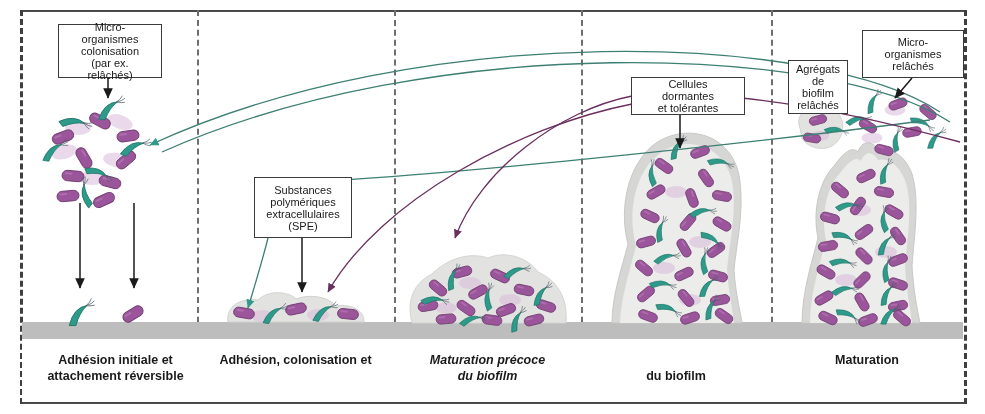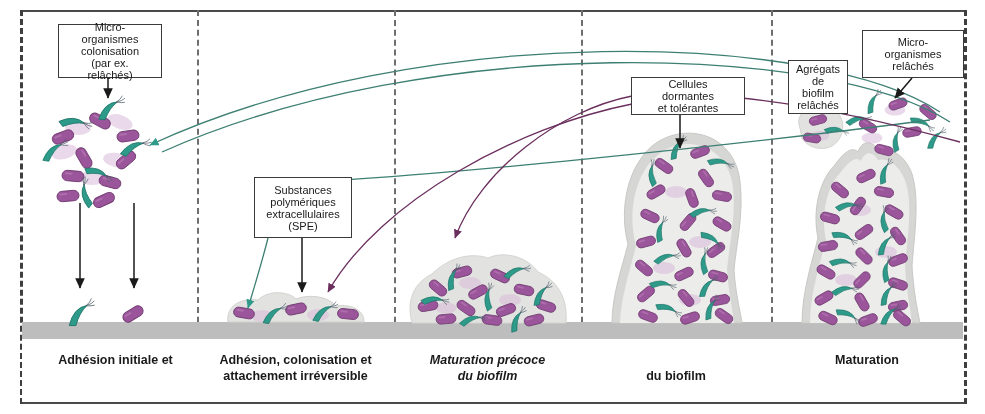--- a/index.html
+++ b/index.html
@@ -341,25 +341,25 @@
     <span>
       <span>Micro-organismes</span><br>
       <span>relâchés</span>
     </span>
   </div>
 
   <div class="caption-band"></div>
 
   <div class="caption" style="left:28px;width:175px;">
     <span>Adhésion initiale et</span><br>
+    <span>attachement réversible</span>
   </div>
 
   <div class="caption" style="left:197px;width:197px;">
     <span>Adhésion, colonisation et</span><br>
-    <span>attachement irréversible</span>
   </div>
 
   <div class="caption" style="left:394px;width:187px;font-style:italic;">
     <span>Maturation précoce</span><br>
     <span>du biofilm</span>
   </div>
 
   <div class="caption" style="left:581px;width:190px;">
     <br>
     <span>du biofilm</span>

